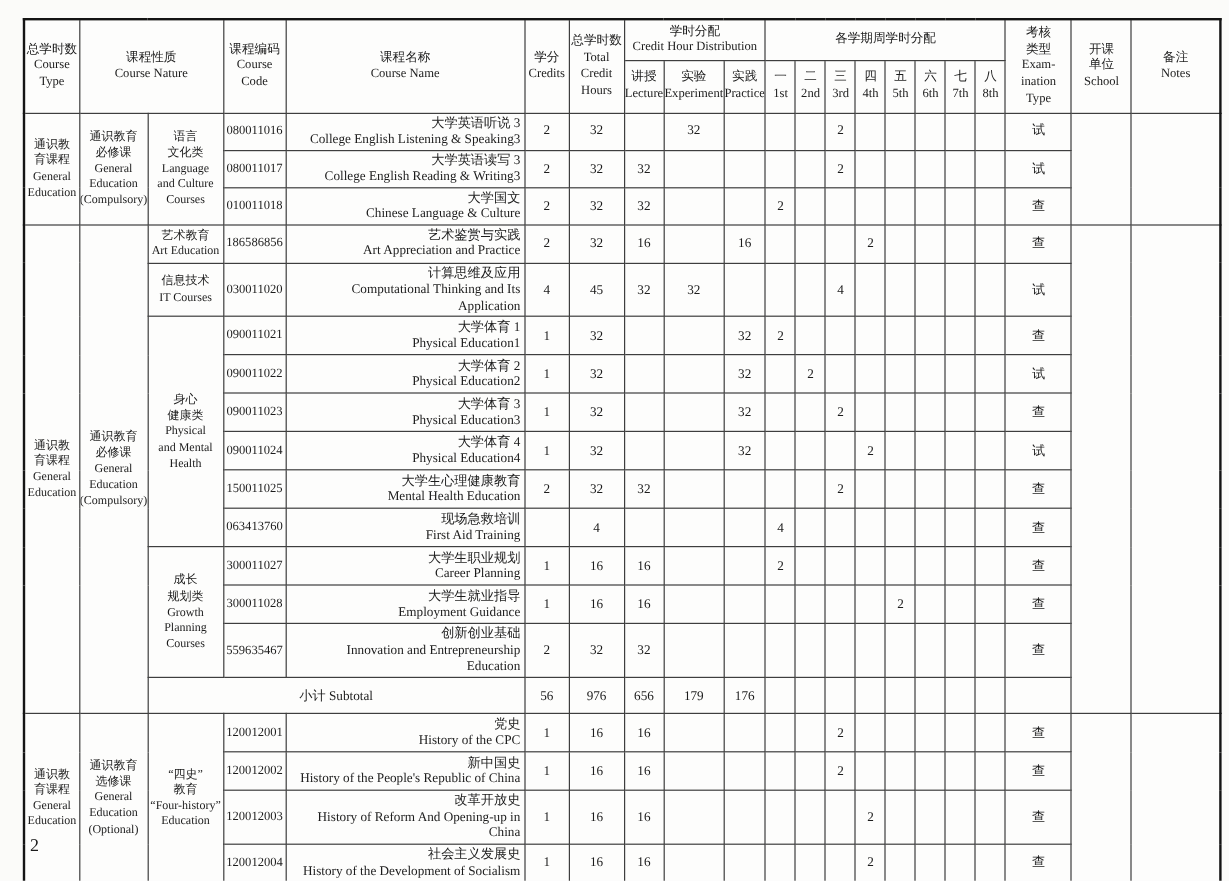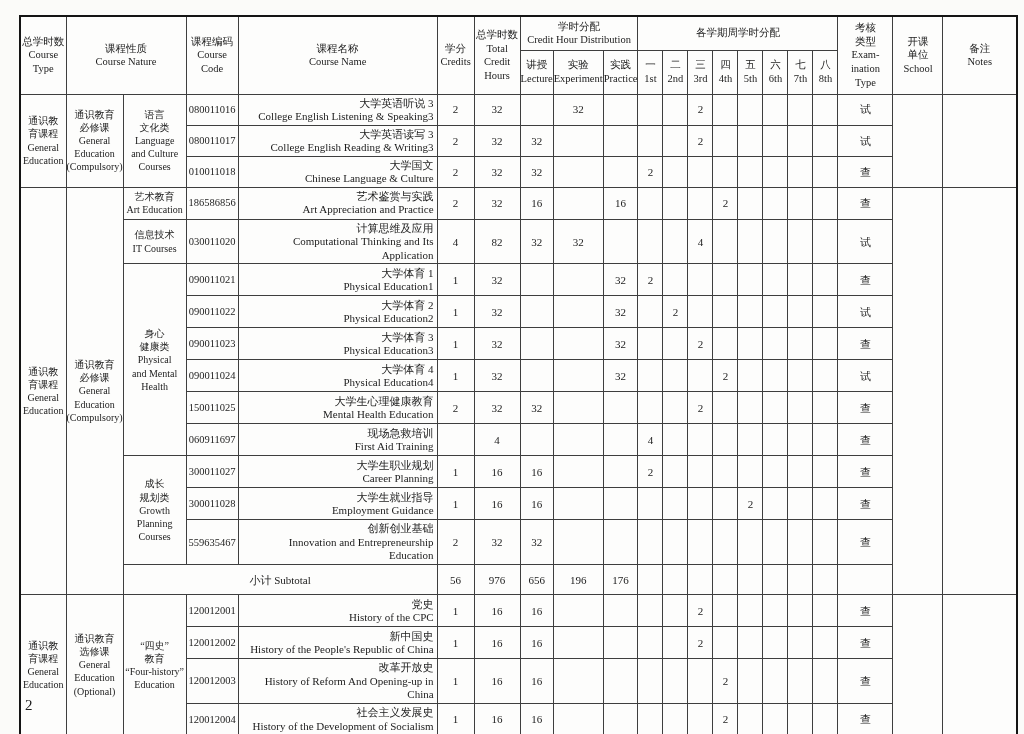--- a/index.html
+++ b/index.html
@@ -238,21 +238,21 @@
 </tr>
 <tr class="rb">
   <td class="pre grp">信息技术
 IT Courses</td>
   <td class="code">030011020</td>
   <td class="name">
     <div class="zh">计算思维及应用</div>
     <div class="en">Computational Thinking and Its Application</div>
   </td>
   <td class="num">4</td>
-  <td class="num">82</td>
+  <td class="num">45</td>
   <td class="num">32</td>
   <td class="num">32</td>
   <td class="num"></td>
   <td class="num"></td>
   <td class="num"></td>
   <td class="num">4</td>
   <td class="num"></td>
   <td class="num"></td>
   <td class="num"></td>
   <td class="num"></td>
@@ -363,21 +363,21 @@
   <td class="num"></td>
   <td class="num">2</td>
   <td class="num"></td>
   <td class="num"></td>
   <td class="num"></td>
   <td class="num"></td>
   <td class="num"></td>
   <td class="exam">查</td>
 </tr>
 <tr class="rb">
-  <td class="code">060911697</td>
+  <td class="code">063413760</td>
   <td class="name">
     <div class="zh">现场急救培训</div>
     <div class="en">First Aid Training</div>
   </td>
   <td class="num"></td>
   <td class="num">4</td>
   <td class="num"></td>
   <td class="num"></td>
   <td class="num"></td>
   <td class="num">4</td>
@@ -456,21 +456,21 @@
   <td class="num"></td>
   <td class="num"></td>
   <td class="num"></td>
   <td class="exam">查</td>
 </tr>
 <tr class="rsub">
   <td colspan="3">小计 Subtotal</td>
   <td class="num">56</td>
   <td class="num">976</td>
   <td class="num">656</td>
-  <td class="num">196</td>
+  <td class="num">179</td>
   <td class="num">176</td>
   <td class="num"></td>
   <td class="num"></td>
   <td class="num"></td>
   <td class="num"></td>
   <td class="num"></td>
   <td class="num"></td>
   <td class="num"></td>
   <td class="num"></td>
   <td class="exam"></td>

